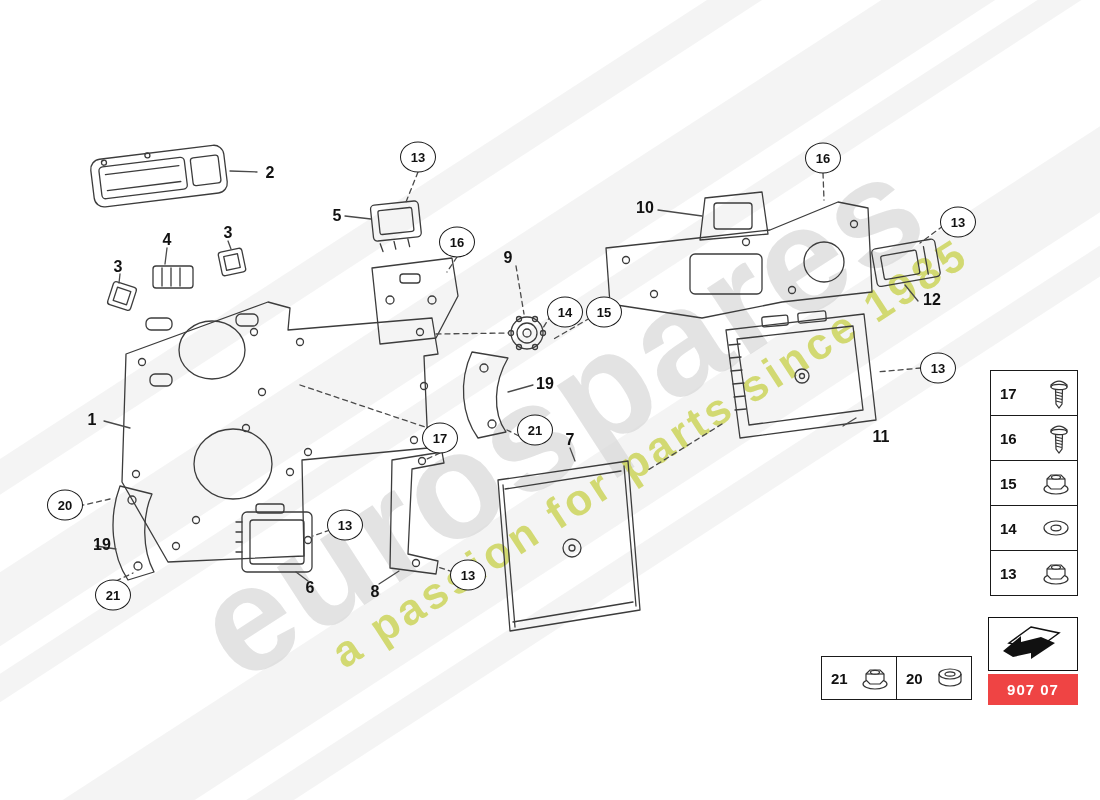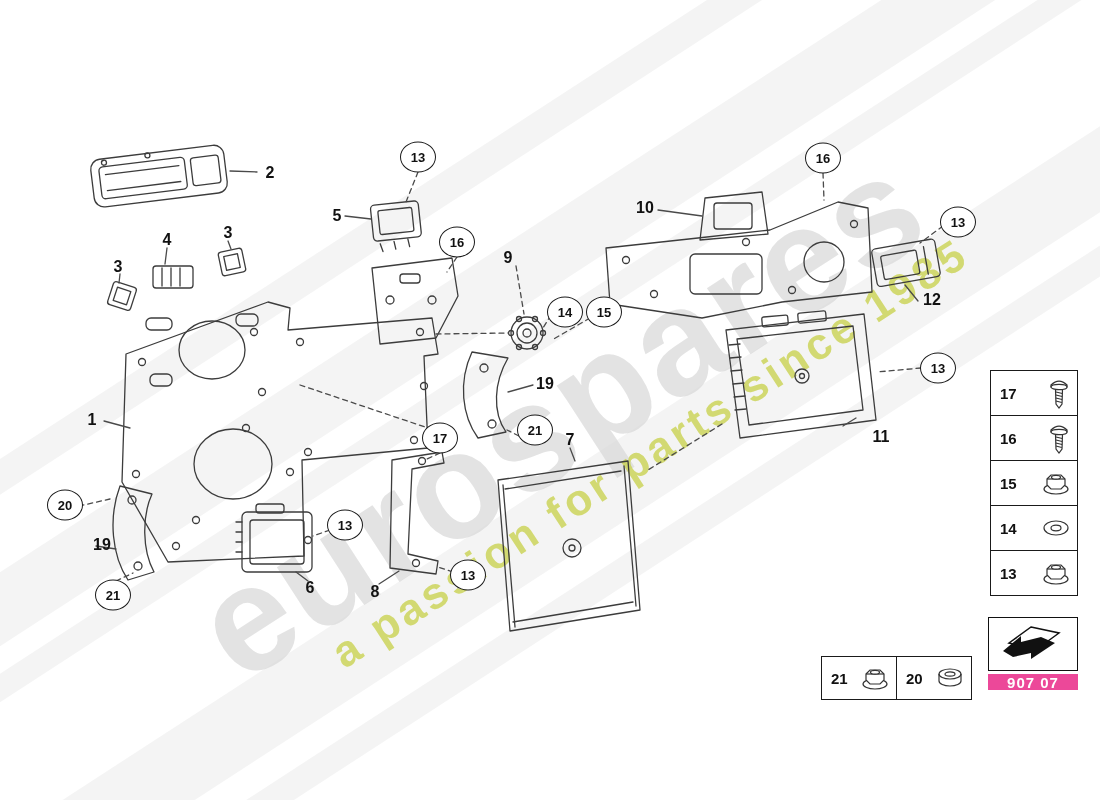--- a/index.html
+++ b/index.html
@@ -28,21 +28,21 @@
   .legend-cell{box-sizing:border-box;height:46px;border:1.3px solid #1a1a1a;background:#fff;
             display:flex;align-items:center;justify-content:space-between;
             padding:0 7px 0 9px;margin-top:-1px;}
   .legend-bottom .legend-cell{width:76px;height:44px;margin-top:0;margin-left:-1px;}
   .legend-num{font-size:15px;font-weight:700;}
   .legend-ic{display:flex;align-items:center;}
   
   .code-box{position:absolute;left:988px;top:617px;width:90px;z-index:5;}
   .arrow-pane{box-sizing:border-box;height:54px;border:1.4px solid #111;background:#fff;
             display:flex;align-items:center;justify-content:center;}
-  .code-bar{height:16px;margin-top:3px;background:#ec4899;color:#fff;font-size:15px;
+  .code-bar{height:31px;margin-top:3px;background:#ef4444;color:#fff;font-size:15px;
             font-weight:700;display:flex;align-items:center;justify-content:center;
             letter-spacing:1px;}
 </style>
 </head>
 <body>
 
 <div class="stage">
 
   <svg class="wm-stripes" width="1100" height="800" viewBox="0 0 1100 800">
     <g transform="rotate(-33 550 400)" fill="#ededed" opacity="0.6">

